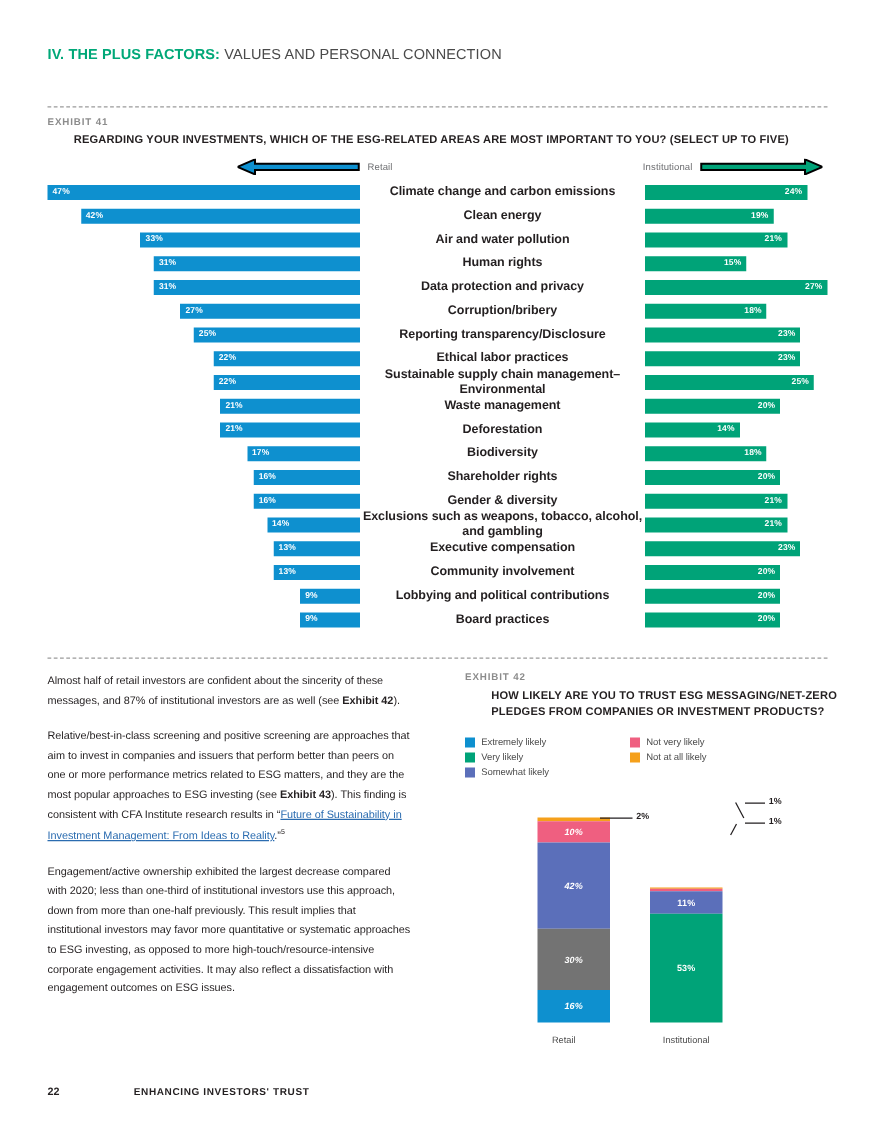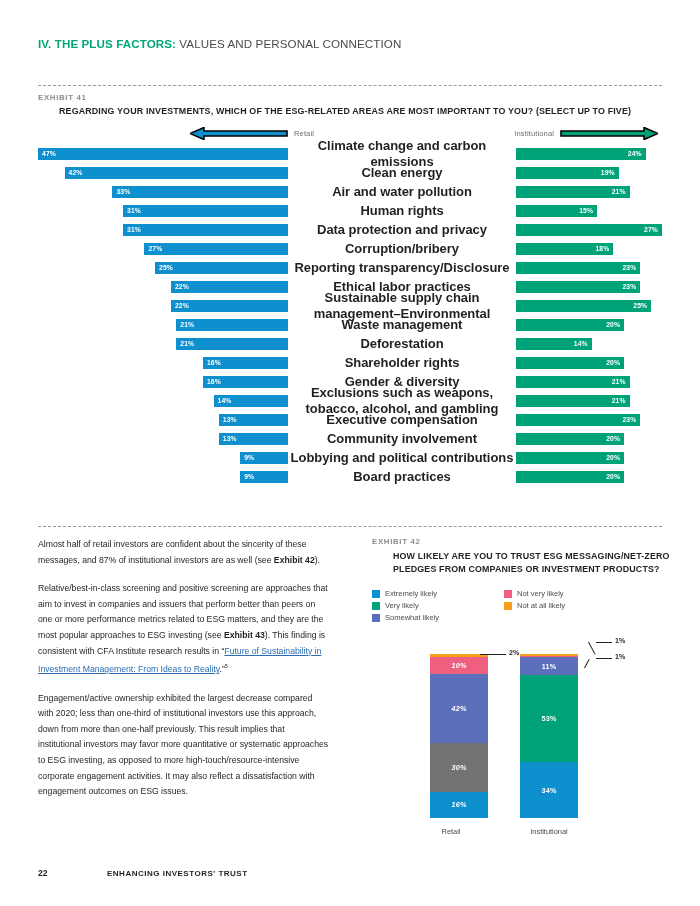--- a/index.html
+++ b/index.html
@@ -58,21 +58,21 @@
   }
   .arrow-left-label { margin-left: 6px; }
   .arrow-right-label { margin-right: 6px; }
   .tornado-row {
     display: flex; align-items: center; height: 19px; margin-bottom: 0px;
   }
   .side { position: relative; height: 12px; }
   .side.left  { width: 250px; }
   .side.right { width: 146px; }
   .mid-label {
-    width: 228px; text-align: center; font-size: 13px; font-weight: 700;
+    width: 228px; text-align: center; font-size: 10px; font-weight: 700;
     color: #231f20; line-height: 1.2; letter-spacing: -.05px;
     padding: 0 2px;
   }
   .bar {
     position: absolute; top: 0; height: 12px;
     display: flex; align-items: center;
   }
   .bar.blue  { background: #0e90cf; right: 0; justify-content: flex-start; }
   .bar.green { background: #00a378; left: 0; justify-content: flex-end; }
   .bar-val {
@@ -296,20 +296,33 @@
           </div>
           <div class="mid-label">Deforestation</div>
           <div class="side right">
             <div class="bar green" style="width: 75.7037px;">
               <span class="bar-val">14%</span>
             </div>
           </div>
         </div>
         <div class="tornado-row">
           <div class="side left">
+            <div class="bar blue" style="width: 90.4255px;">
+              <span class="bar-val">17%</span>
+            </div>
+          </div>
+          <div class="mid-label">Biodiversity</div>
+          <div class="side right">
+            <div class="bar green" style="width: 97.3333px;">
+              <span class="bar-val">18%</span>
+            </div>
+          </div>
+        </div>
+        <div class="tornado-row">
+          <div class="side left">
             <div class="bar blue" style="width: 85.1064px;">
               <span class="bar-val">16%</span>
             </div>
           </div>
           <div class="mid-label">Shareholder rights</div>
           <div class="side right">
             <div class="bar green" style="width: 108.148px;">
               <span class="bar-val">20%</span>
             </div>
           </div>
@@ -447,23 +460,20 @@
       </div>
     <div class="stack-col inst" id="stack-inst">
         <div class="seg" style="background: rgb(245, 160, 27); height: 1.64px;"></div>
         <div class="seg" style="background: rgb(239, 95, 128); height: 1.64px;"></div>
         <div class="seg" style="background: rgb(91, 111, 186); height: 18.04px;">
           <span class="seg-val">11%</span>
         </div>
         <div class="seg" style="background: rgb(0, 163, 120); height: 86.92px;">
           <span class="seg-val">53%</span>
         </div>
-        <div class="seg" style="background: rgb(14, 144, 207); height: 55.76px;">
-          <span class="seg-val">34%</span>
-        </div>
       </div>
     <div class="stack-axis retail">Retail</div>
     <div class="stack-axis inst">Institutional</div>
 
     <div class="leader" style="left:108px; top:14px; width:26px;"></div>
     <div class="callout" style="left:137px; top:9px;">2%</div>
 
     <div class="leader" style="left:224px; top:2px; width:16px;"></div>
     <div class="leader-d" style="left:216px; top:2px; height:14px; transform:rotate(-28deg); transform-origin: top center;"></div>
     <div class="callout" style="left:243px; top:-3px;">1%</div>

